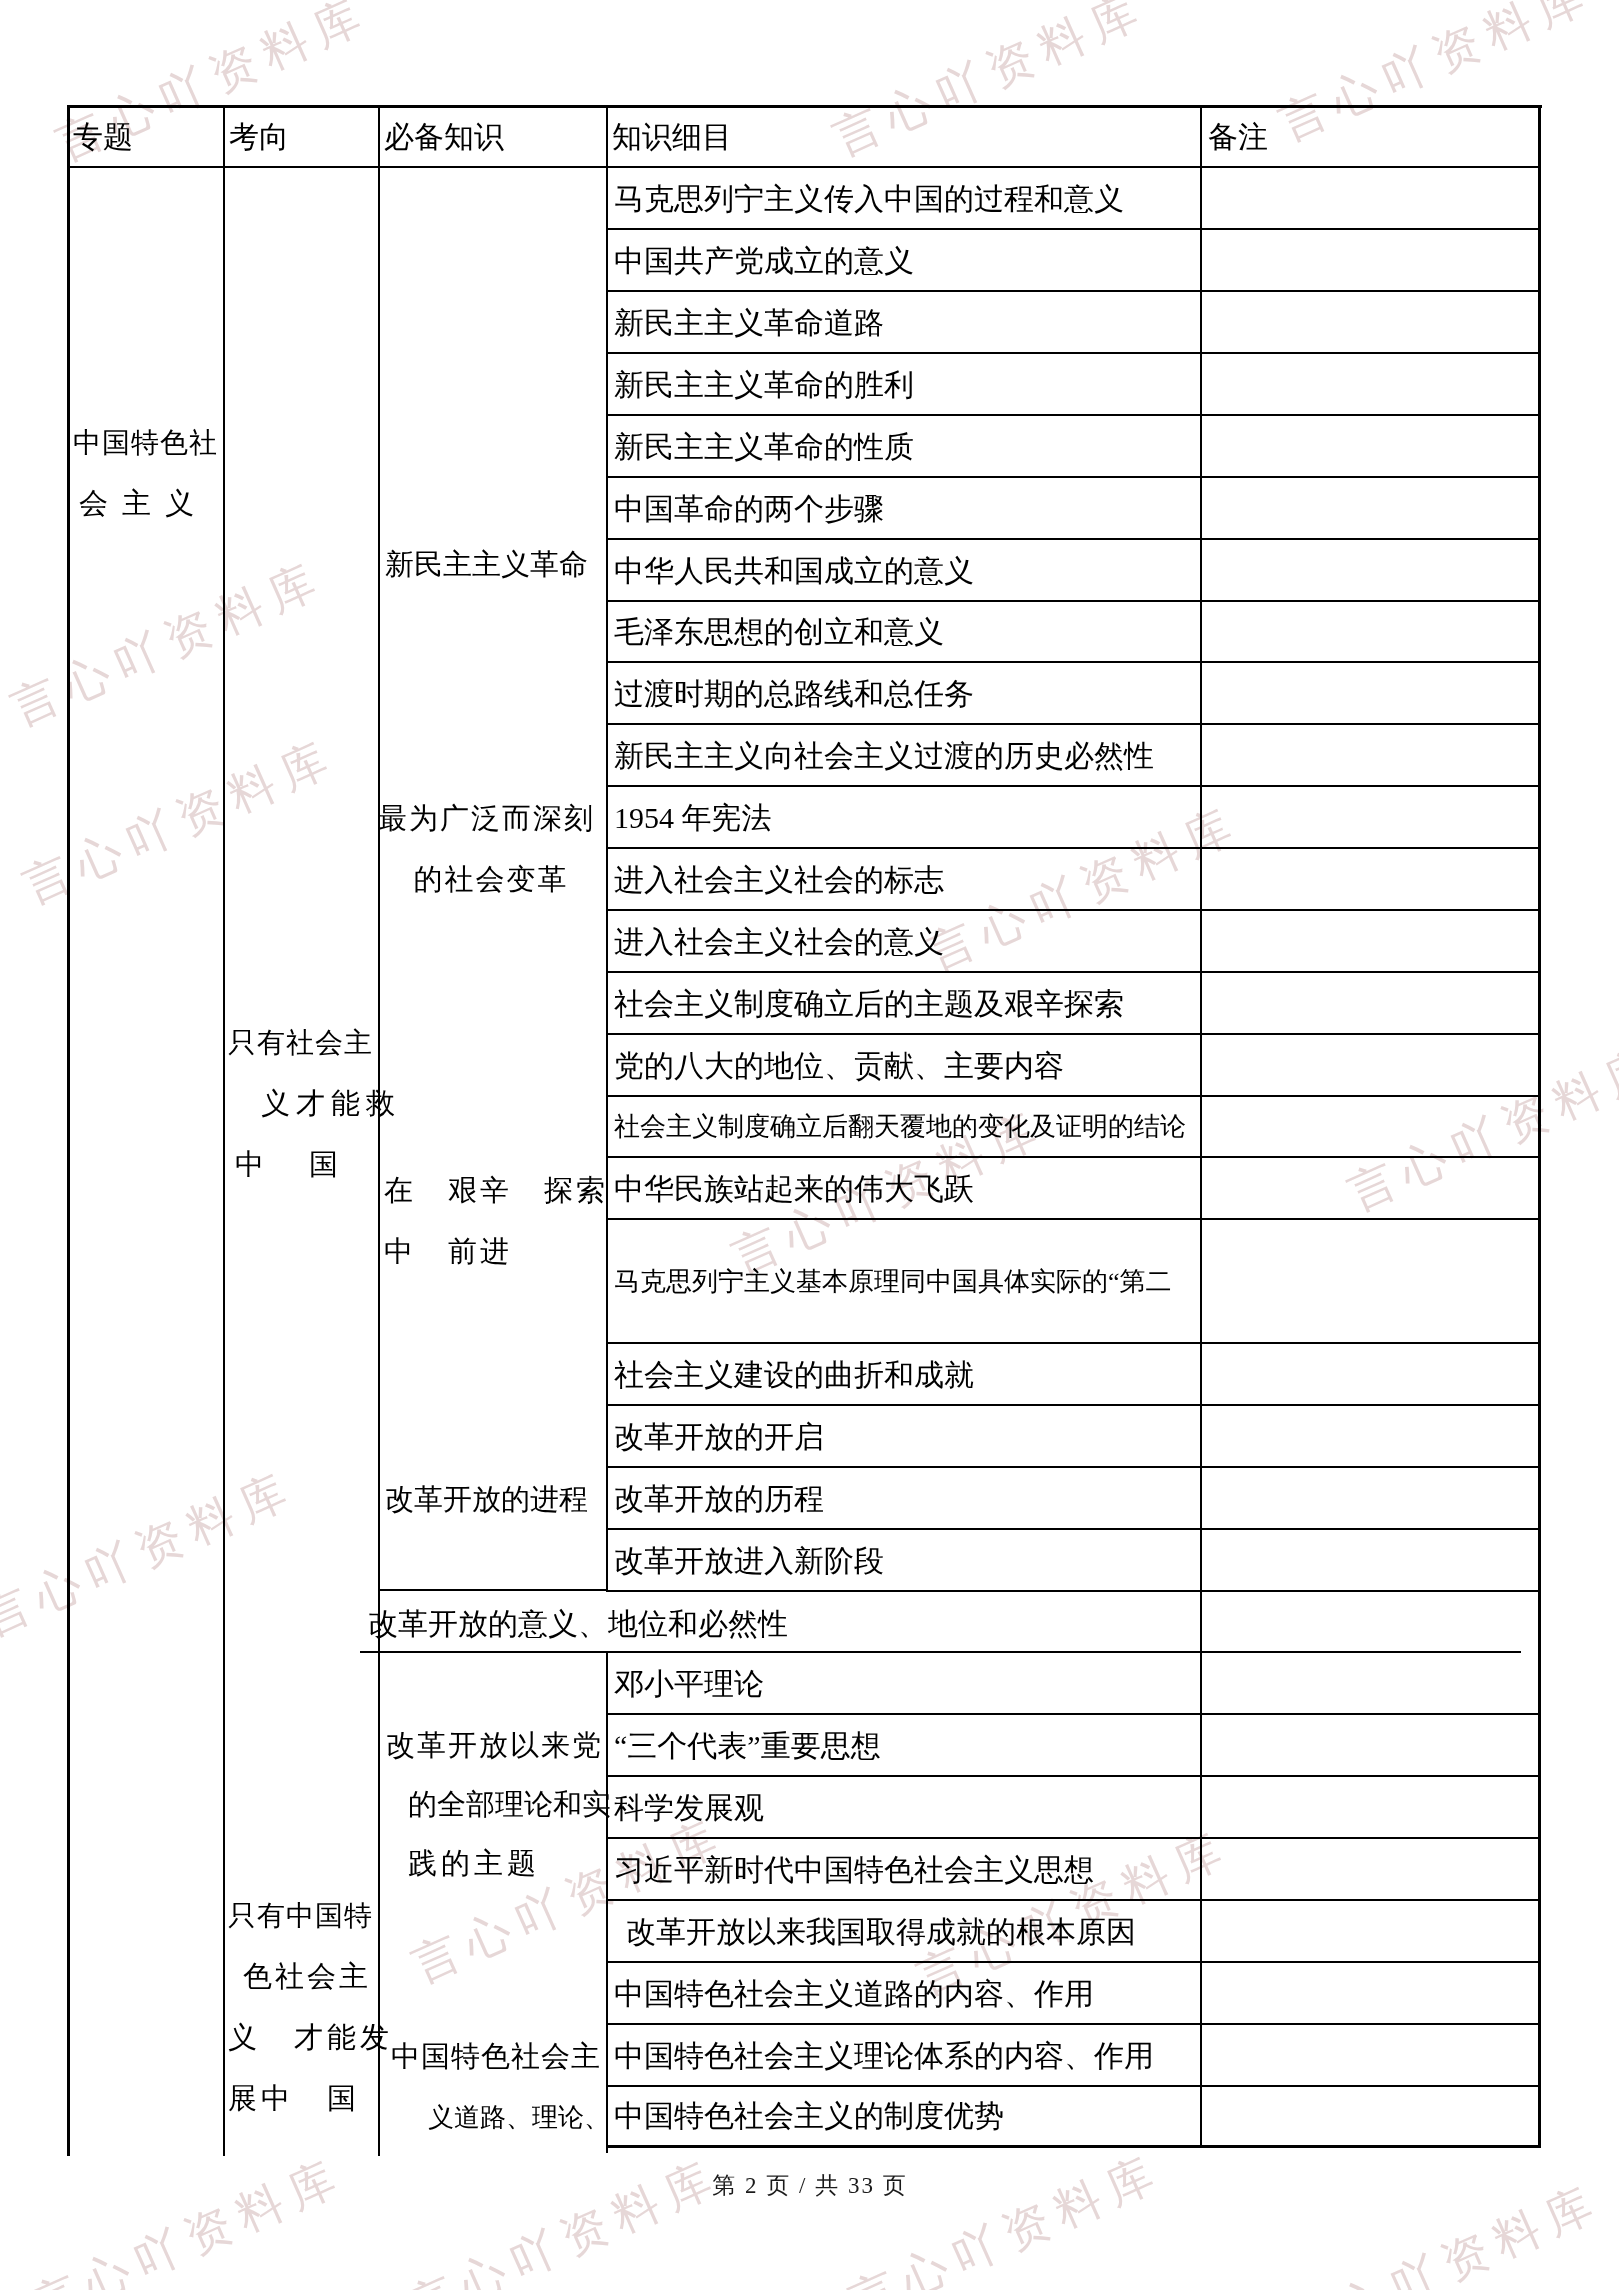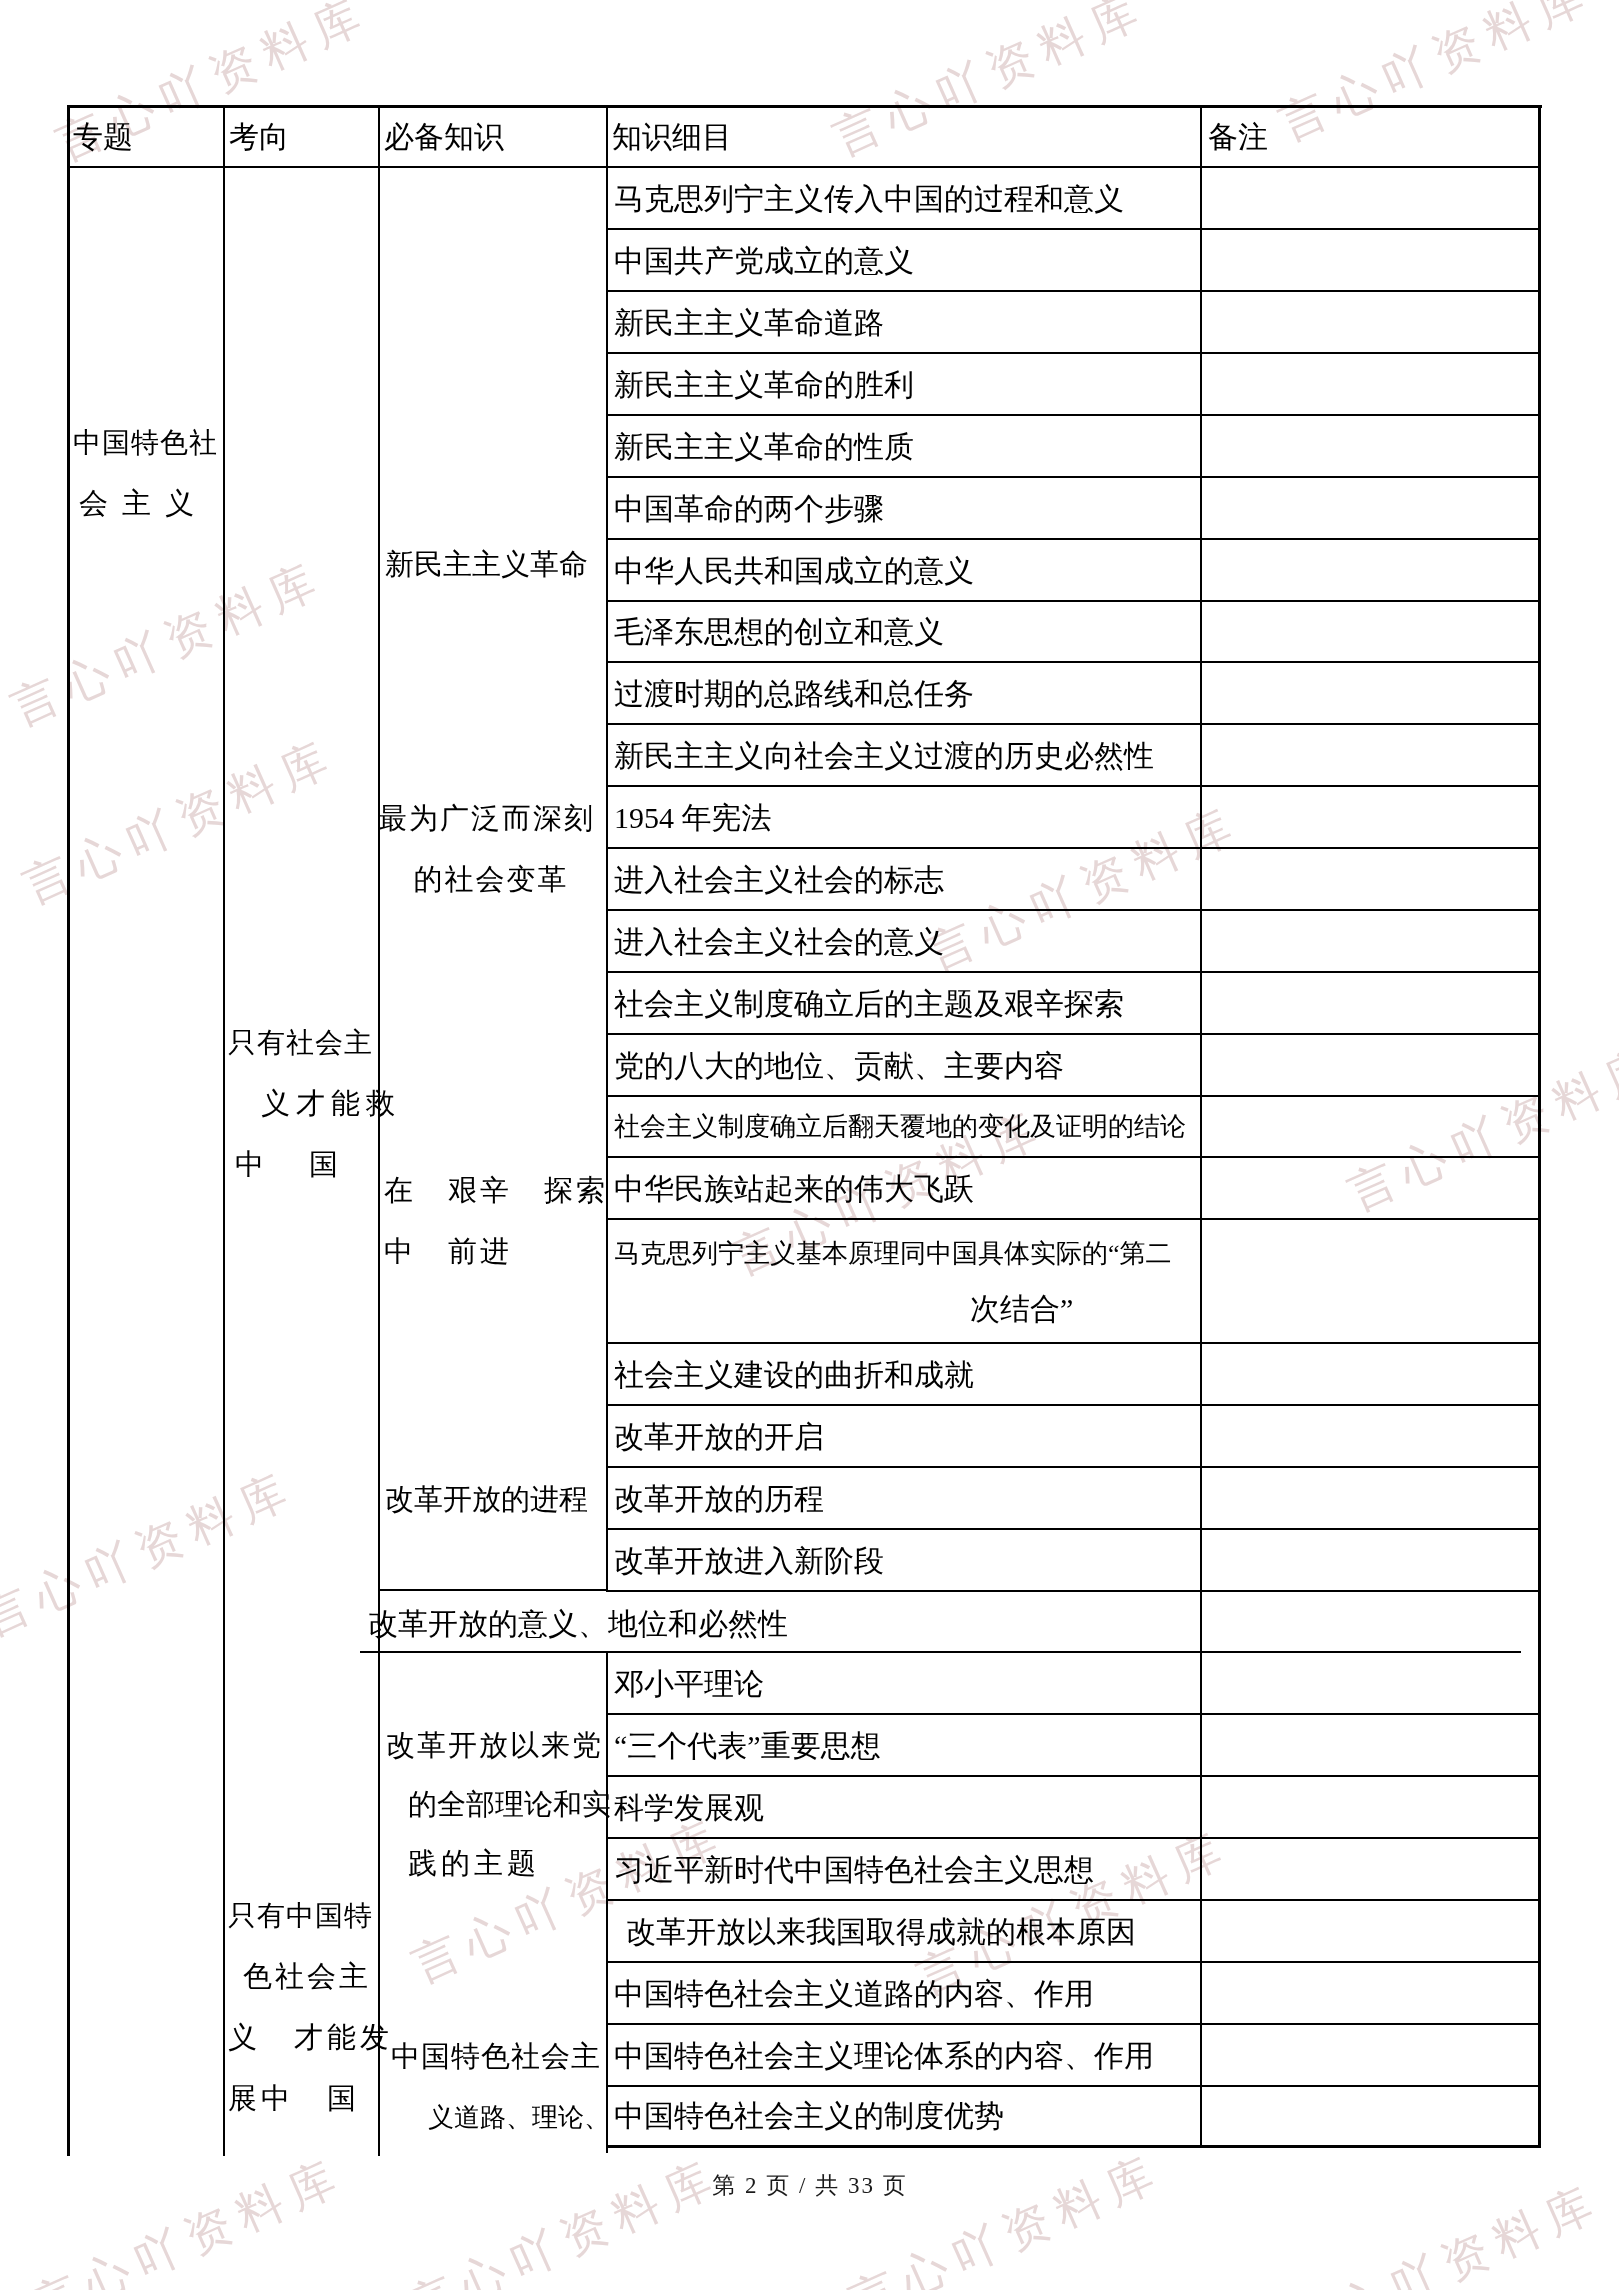--- a/index.html
+++ b/index.html
@@ -175,21 +175,20 @@
         <span>党的八大的地位、贡献、主要内容</span>
       </div>
       <div class="trow cond" style="left: 606px; top: 1096px; width: 934px; height: 62px; border-bottom: 2px solid rgb(0, 0, 0);">
         <span>社会主义制度确立后翻天覆地的变化及证明的结论</span>
       </div>
       <div class="trow" style="left: 606px; top: 1158px; width: 934px; height: 62px; border-bottom: 2px solid rgb(0, 0, 0);">
         <span>中华民族站起来的伟大飞跃</span>
       </div>
       <div class="trow cond" style="left: 606px; top: 1220px; width: 934px; height: 124px; border-bottom: 2px solid rgb(0, 0, 0);">
         <div>马克思列宁主义基本原理同中国具体实际的“第二</div>
-        <div class="l2">次结合”</div>
       </div>
       <div class="trow" style="left: 606px; top: 1344px; width: 934px; height: 62px; border-bottom: 2px solid rgb(0, 0, 0);">
         <span>社会主义建设的曲折和成就</span>
       </div>
       <div class="trow" style="left: 606px; top: 1406px; width: 934px; height: 62px; border-bottom: 2px solid rgb(0, 0, 0);">
         <span>改革开放的开启</span>
       </div>
       <div class="trow" style="left: 606px; top: 1468px; width: 934px; height: 62px; border-bottom: 2px solid rgb(0, 0, 0);">
         <span>改革开放的历程</span>
       </div>

